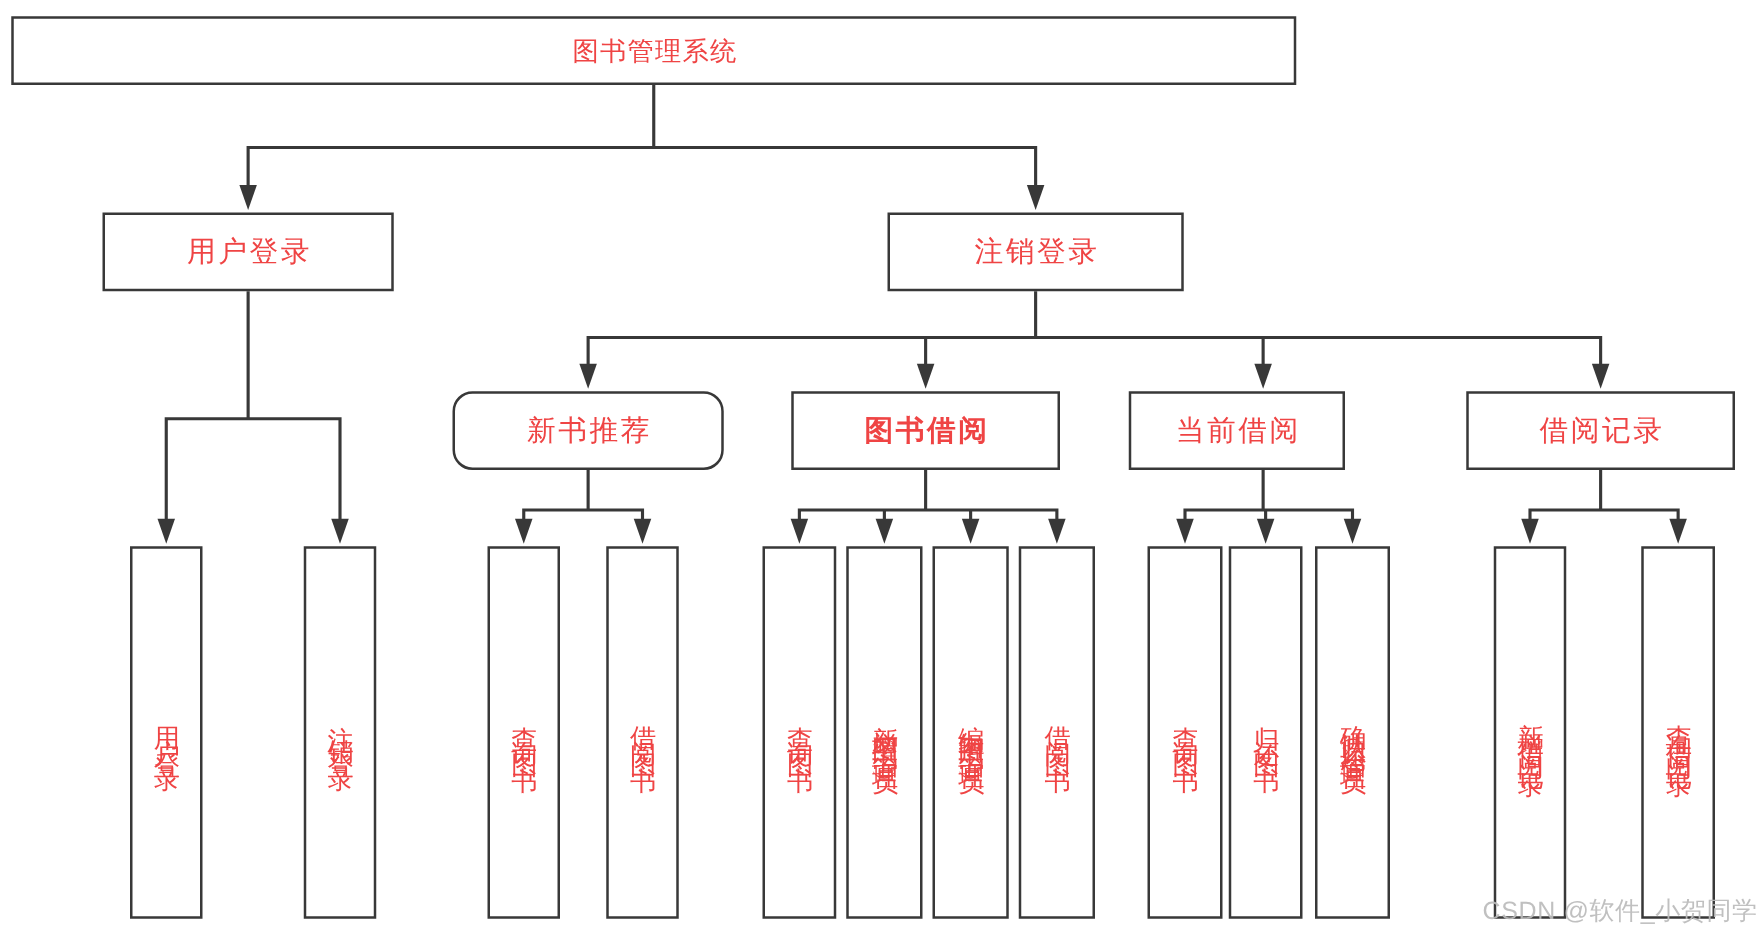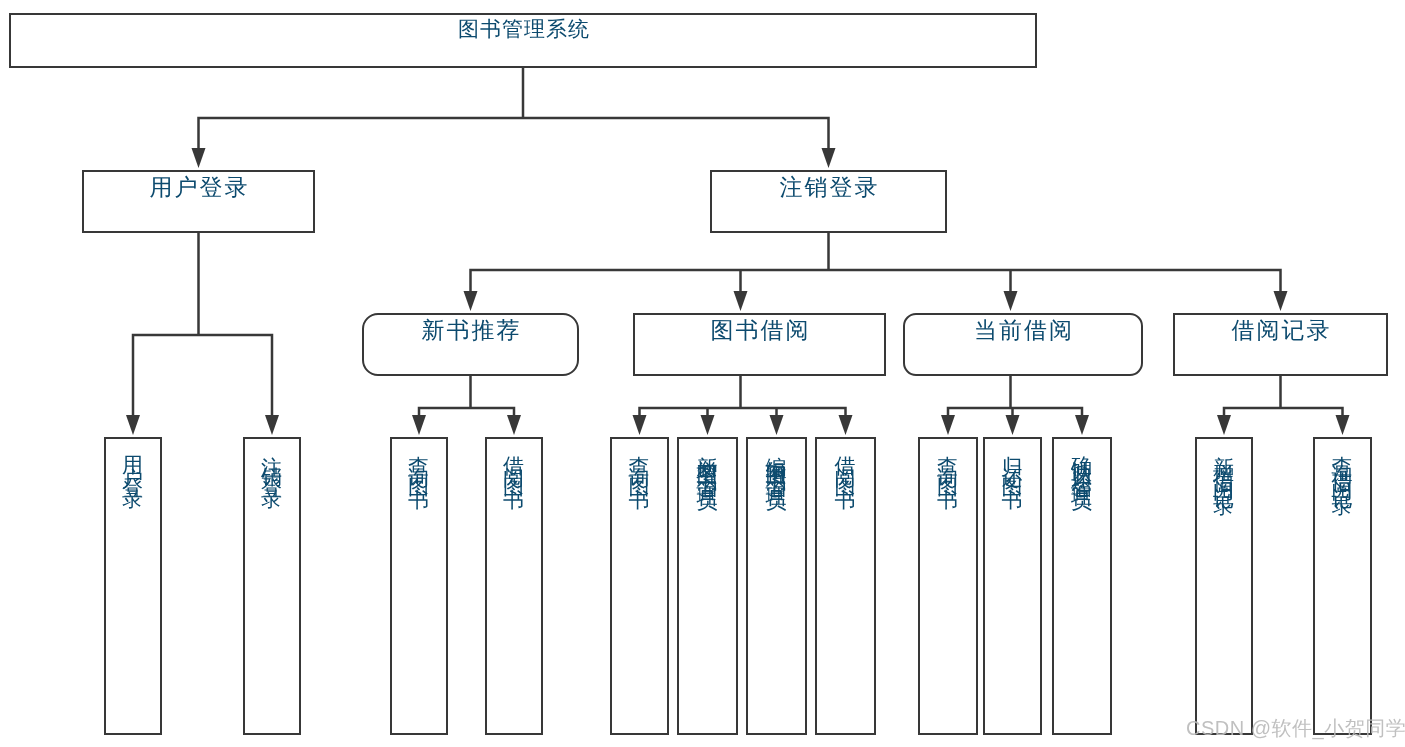--- a/index.html
+++ b/index.html
@@ -9,22 +9,22 @@
     background:#ffffff;
     font-family:"Liberation Sans","DejaVu Sans",sans-serif;
     overflow:hidden;
   }
   .stage svg{position:absolute;left:0;top:0;z-index:1;}
   .node{
     position:absolute;
     box-sizing:border-box;
     background:#ffffff;
     border:2.5px solid #383838;
-    display:flex;justify-content:center;
-    color:#0c4a6e;
+    display:flex;align-items:center;justify-content:center;
+    color:#ef4444;
     z-index:2;
   }
   .node.h .lbl{
     font-size:23px;
     letter-spacing:2px;
     white-space:nowrap;
     transform:translateX(1px); 
   }
   .node.root .lbl{
     font-size:21px;
@@ -85,24 +85,24 @@
       </div>
       <div class="node v" style="left: 104px; top: 437px; width: 58px; height: 298px;">
         <span class="lbl" style="letter-spacing: 11px;">用户登录</span>
       </div>
       <div class="node v" style="left: 243px; top: 437px; width: 58px; height: 298px;">
         <span class="lbl" style="letter-spacing: 11px;">注销登录</span>
       </div>
       <div class="node h" style="left: 362px; top: 313px; width: 217px; height: 63px; border-radius: 16px;">
         <span class="lbl">新书推荐</span>
       </div>
-      <div class="node h" style="left: 633px; top: 313px; width: 253px; height: 63px;">
+      <div class="node h" style="left: 633px; top: 313px; width: 215px; height: 63px; font-weight: bold;">
         <span class="lbl">图书借阅</span>
       </div>
-      <div class="node h" style="left: 903px; top: 313px; width: 240px; height: 63px; border-radius: 13px;">
+      <div class="node h" style="left: 903px; top: 313px; width: 173px; height: 63px;">
         <span class="lbl">当前借阅</span>
       </div>
       <div class="node h" style="left: 1173px; top: 313px; width: 215px; height: 63px;">
         <span class="lbl">借阅记录</span>
       </div>
       <div class="node v" style="left: 390px; top: 437px; width: 58px; height: 298px;">
         <span class="lbl" style="letter-spacing: 11px;">查询图书</span>
       </div>
       <div class="node v" style="left: 485px; top: 437px; width: 58px; height: 298px;">
         <span class="lbl" style="letter-spacing: 11px;">借阅图书</span>

